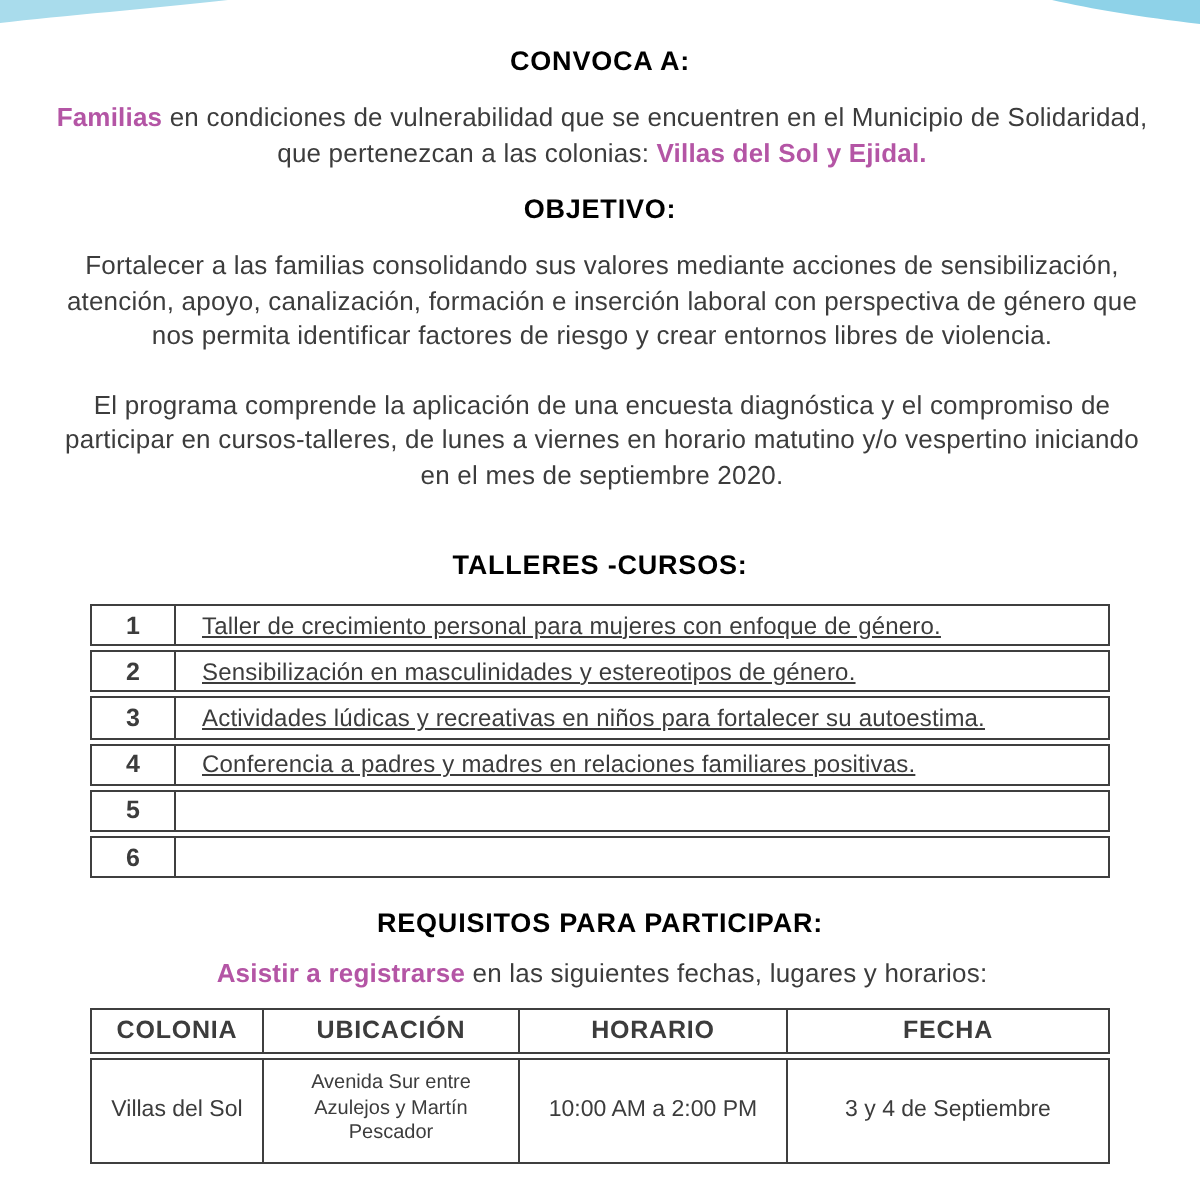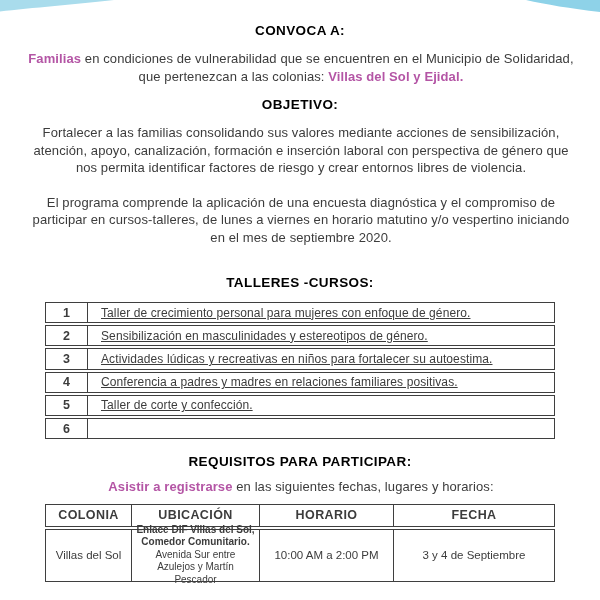--- a/index.html
+++ b/index.html
@@ -97,42 +97,40 @@
     <div class="t1-row">
       <div class="t1-num">3</div>
       <div class="t1-text">Actividades lúdicas y recreativas en niños para fortalecer su autoestima.</div>
     </div>
     <div class="t1-row">
       <div class="t1-num">4</div>
       <div class="t1-text">Conferencia a padres y madres en relaciones familiares positivas.</div>
     </div>
     <div class="t1-row">
       <div class="t1-num">5</div>
-      <div class="t1-text">Taller de corte y confección.</div>
     </div>
     <div class="t1-row">
       <div class="t1-num">6</div>
     </div>
   </div>
 
   <h2 class="mt-req">REQUISITOS PARA PARTICIPAR:</h2>
 
   <p class="para mt-asistir"><span class="hl">Asistir a registrarse</span><span> en las siguientes fechas, lugares y horarios:</span></p>
 
   <div class="t2">
     <div class="t2-row t2-head">
       <div class="t2-c1">COLONIA</div>
       <div class="t2-c2">UBICACIÓN</div>
       <div class="t2-c3">HORARIO</div>
       <div class="t2-c4">FECHA</div>
     </div>
     <div class="t2-row t2-r1">
       <div class="t2-c1 cell-sm">Villas del Sol</div>
       <div class="t2-c2">
-        <div class="ub-bold">Enlace DIF Villas del Sol, Comedor Comunitario.</div>
         <div class="ub-reg">Avenida Sur entre Azulejos y Martín Pescador</div>
       </div>
       <div class="t2-c3 cell-sm">10:00 AM a 2:00 PM</div>
       <div class="t2-c4 cell-sm">3 y 4 de Septiembre</div>
     </div>
 
   </div>
 
 </div>
 

